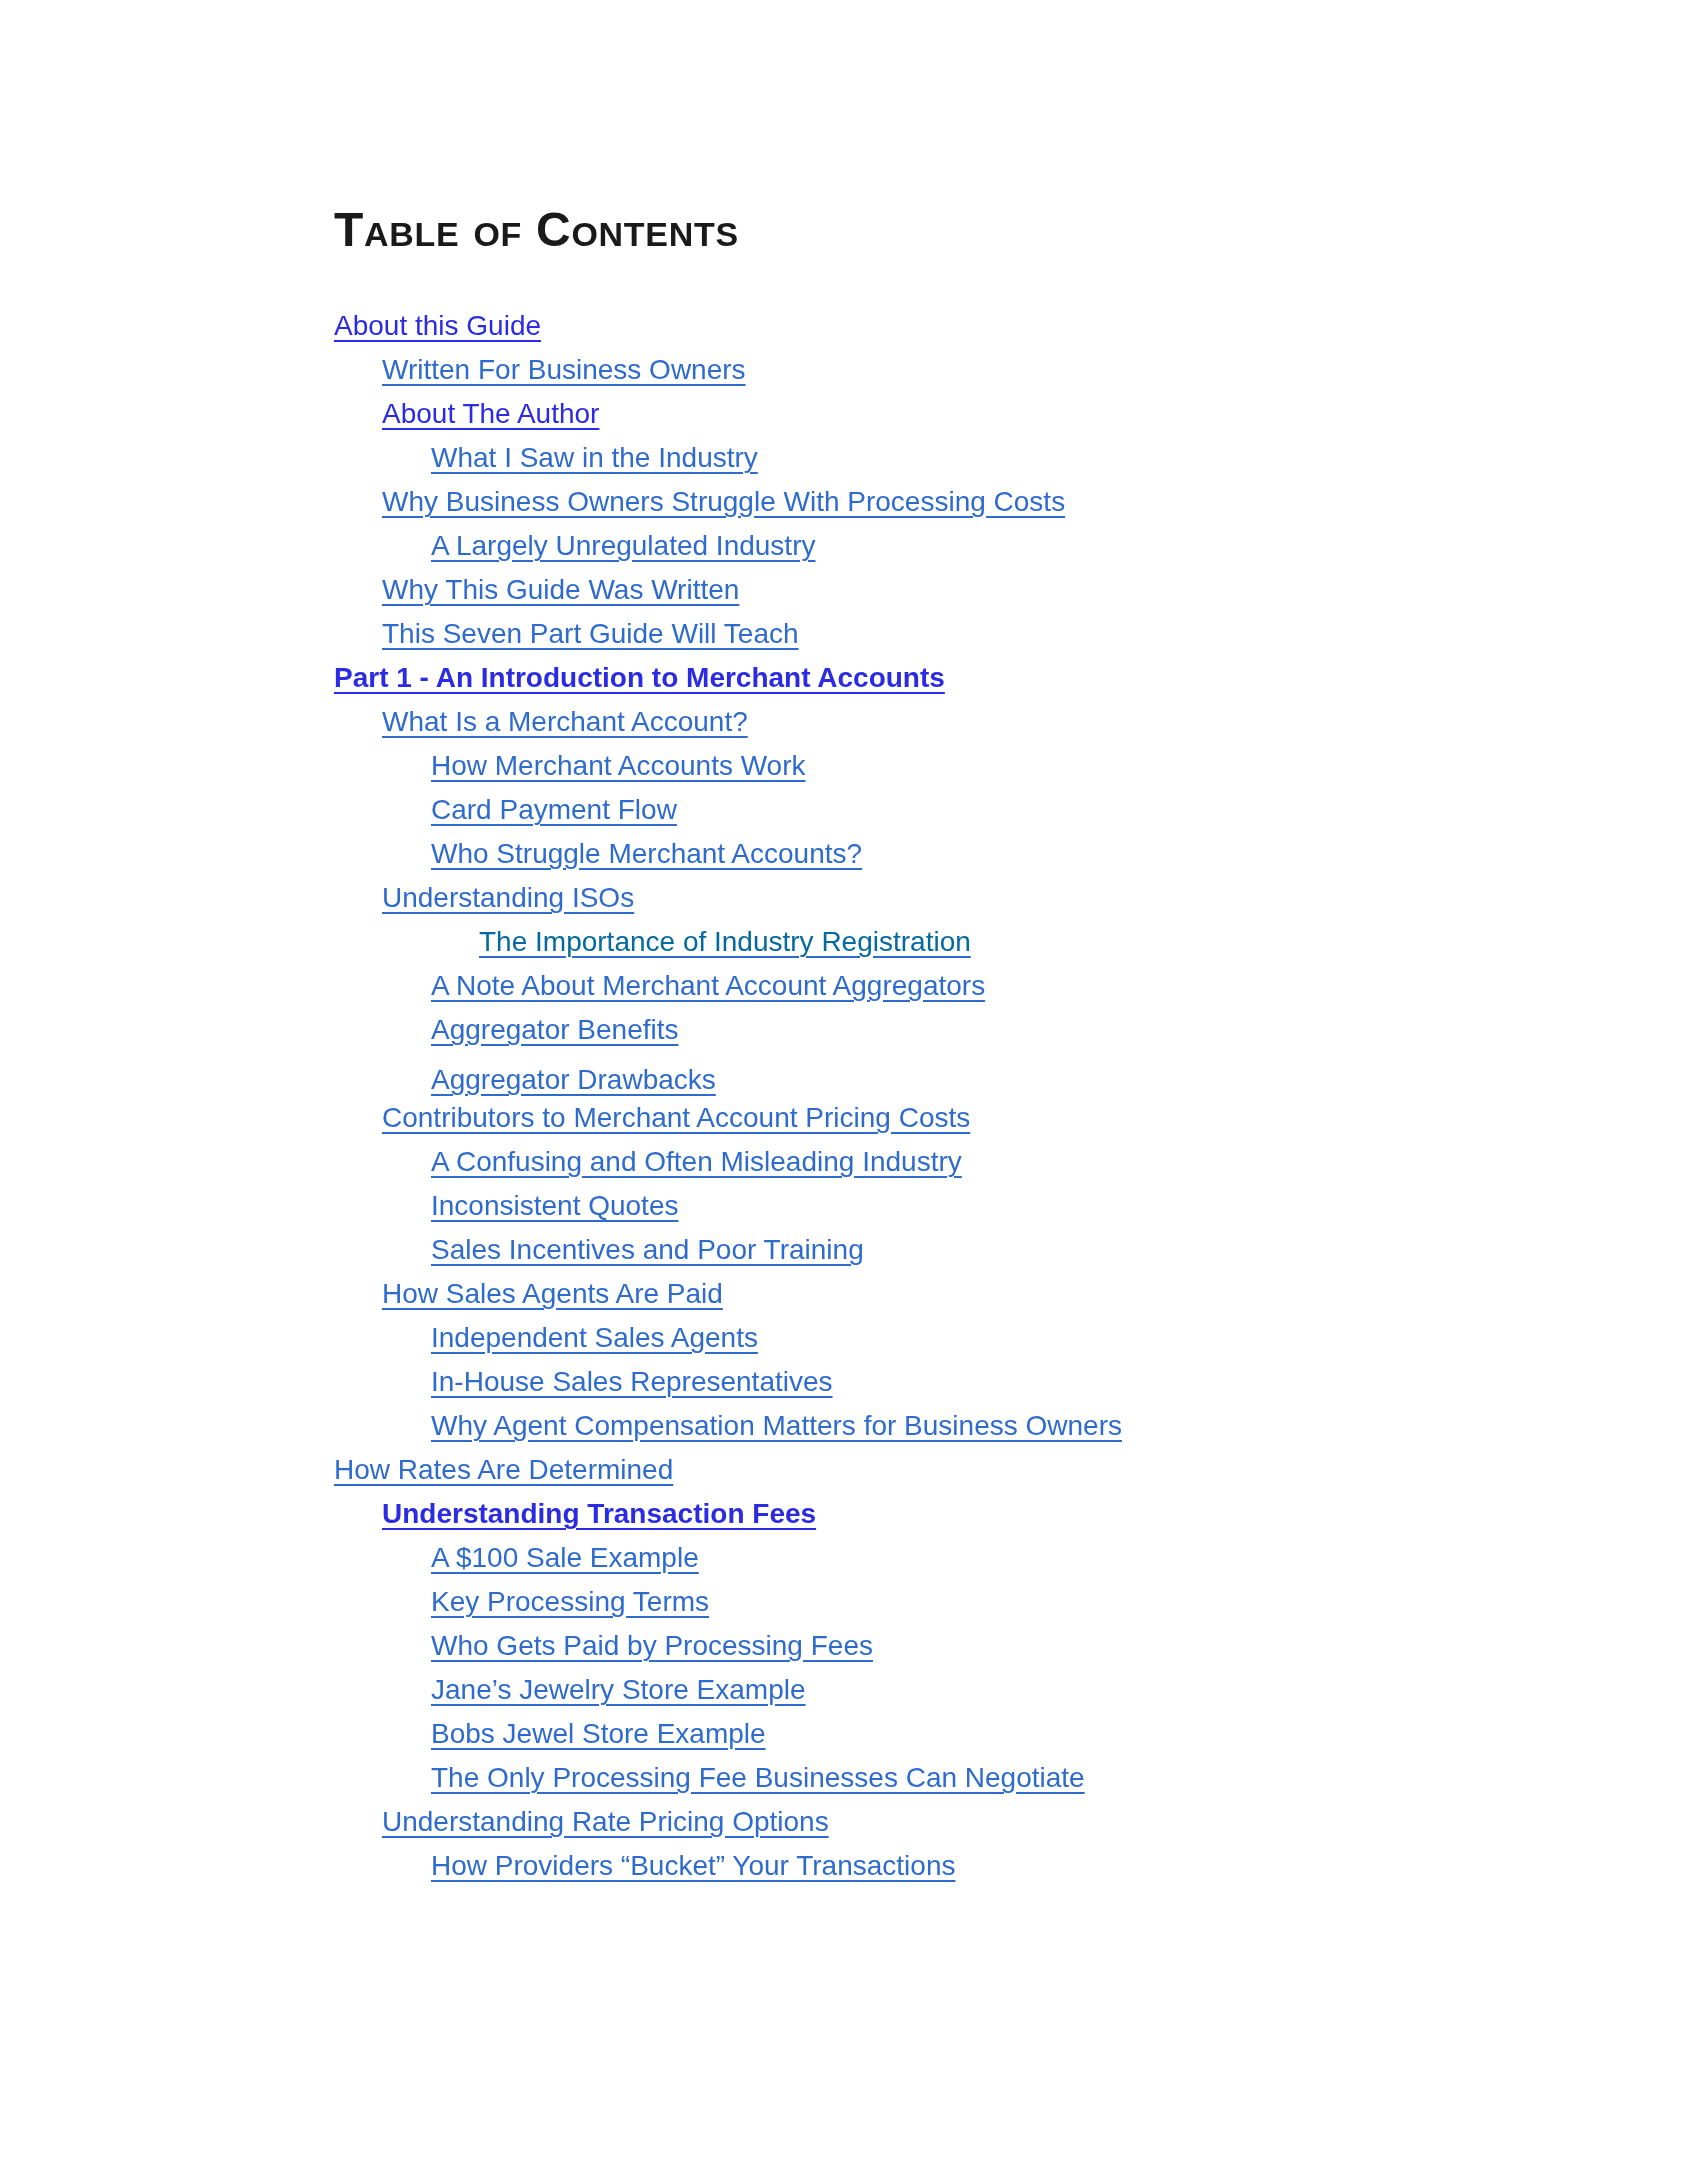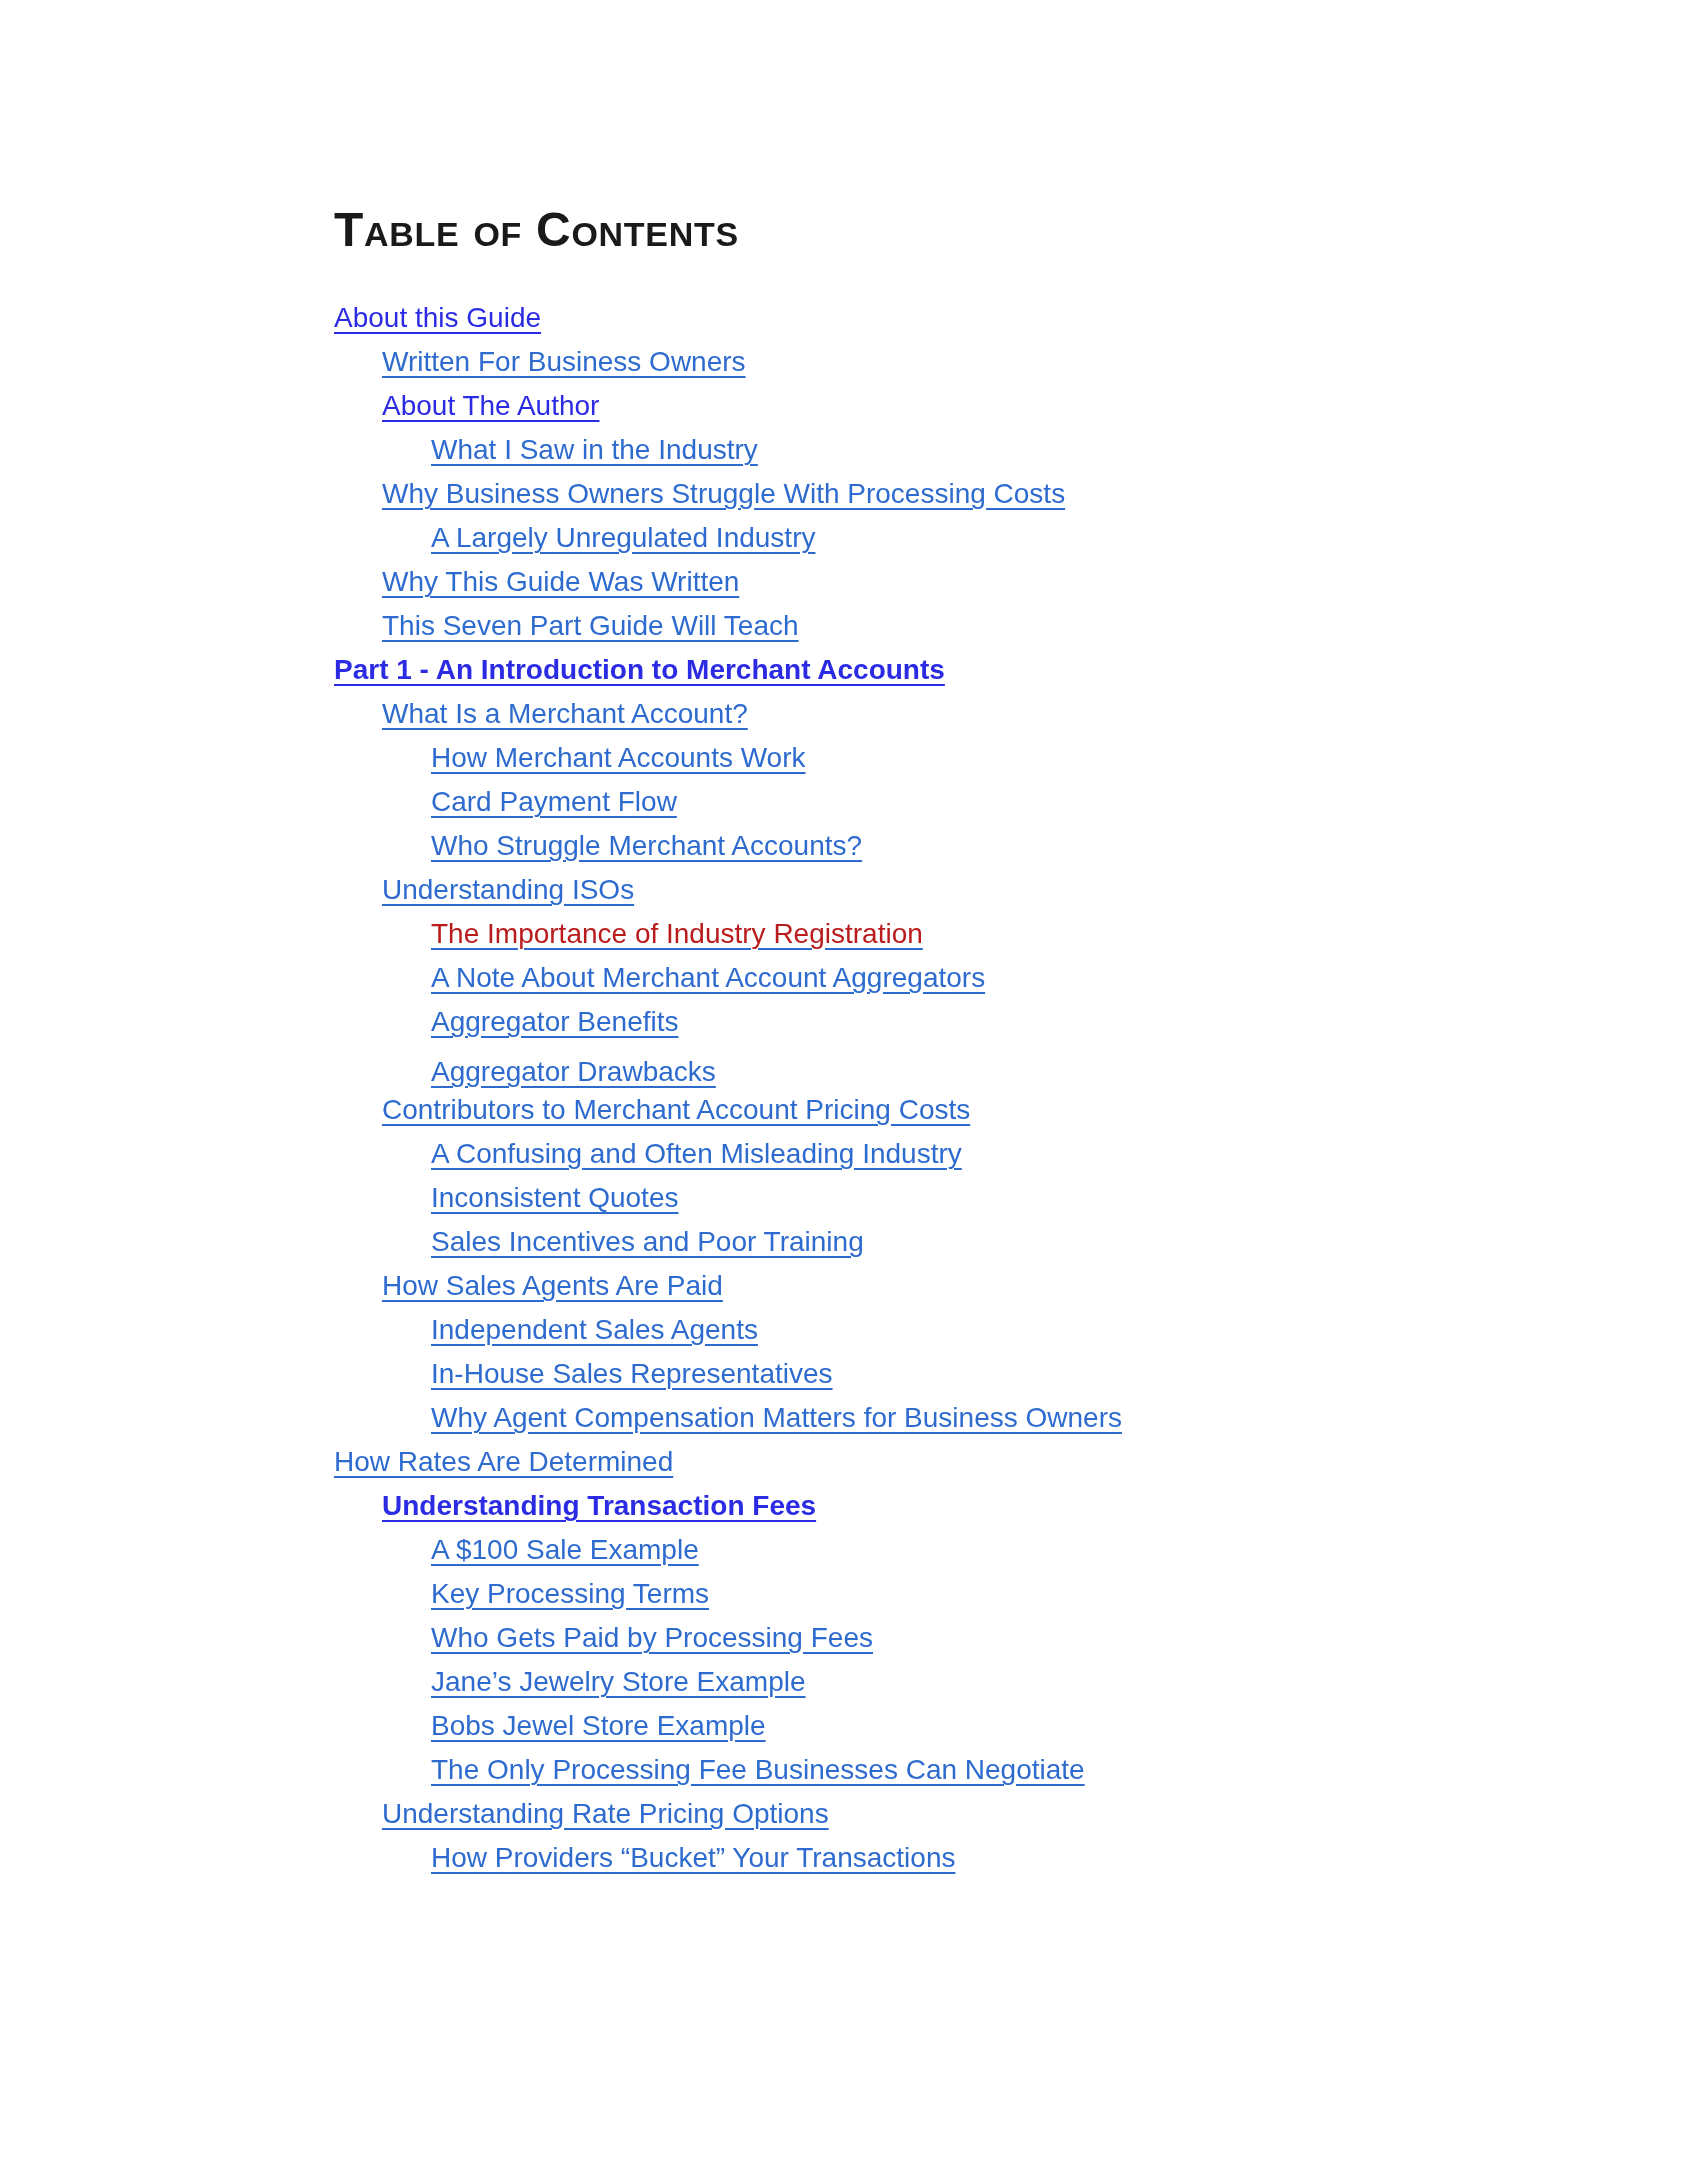--- a/index.html
+++ b/index.html
@@ -29,21 +29,21 @@
     line-height: 1;
     font-weight: 700;
     font-variant: small-caps;
     letter-spacing: 0.7px;
     color: #1a1a1a;
     white-space: nowrap;
   }
   ul.toc {
     position: absolute;
     left: 334px;
-    top: 296px;
+    top: 304px;
     margin: 0;
     padding: 0;
     list-style: none;
   }
   li.toc-row {
     height: 44px;
     display: flex;
     align-items: center;
     white-space: nowrap;
   }
@@ -116,21 +116,21 @@
 
   <li class="toc-row lvl-3">
     <a class="toc-link" href="#" style="color: rgb(46, 107, 207); text-decoration-color: rgb(46, 107, 207);">Who Struggle Merchant Accounts?</a>
   </li>
 
   <li class="toc-row lvl-2">
     <a class="toc-link" href="#" style="color: rgb(46, 107, 207); text-decoration-color: rgb(46, 107, 207);">Understanding ISOs</a>
   </li>
 
   <li class="toc-row lvl-3">
-    <a class="toc-link" href="#" style="color: #b91c1c; text-decoration-color: rgb(46, 107, 207);">The Importance of Industry Registration</a>
+    <a class="toc-link" href="#" style="color: #0369a1; text-decoration-color: rgb(46, 107, 207); margin-left: 48px;">The Importance of Industry Registration</a>
   </li>
 
   <li class="toc-row lvl-3">
     <a class="toc-link" href="#" style="color: rgb(46, 107, 207); text-decoration-color: rgb(46, 107, 207);">A Note About Merchant Account Aggregators</a>
   </li>
 
   <li class="toc-row lvl-3">
     <a class="toc-link" href="#" style="color: rgb(46, 107, 207); text-decoration-color: rgb(46, 107, 207);">Aggregator Benefits</a>
   </li>
 

